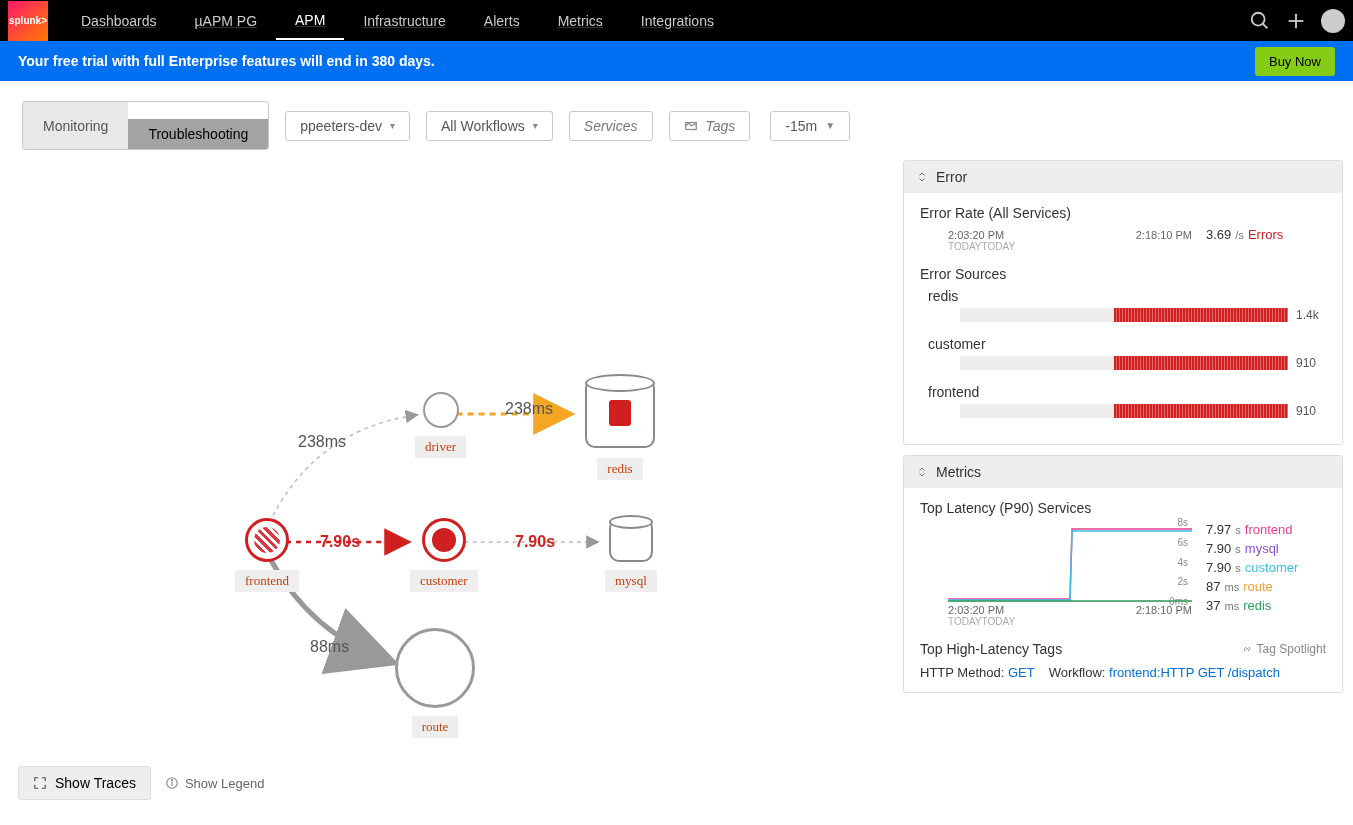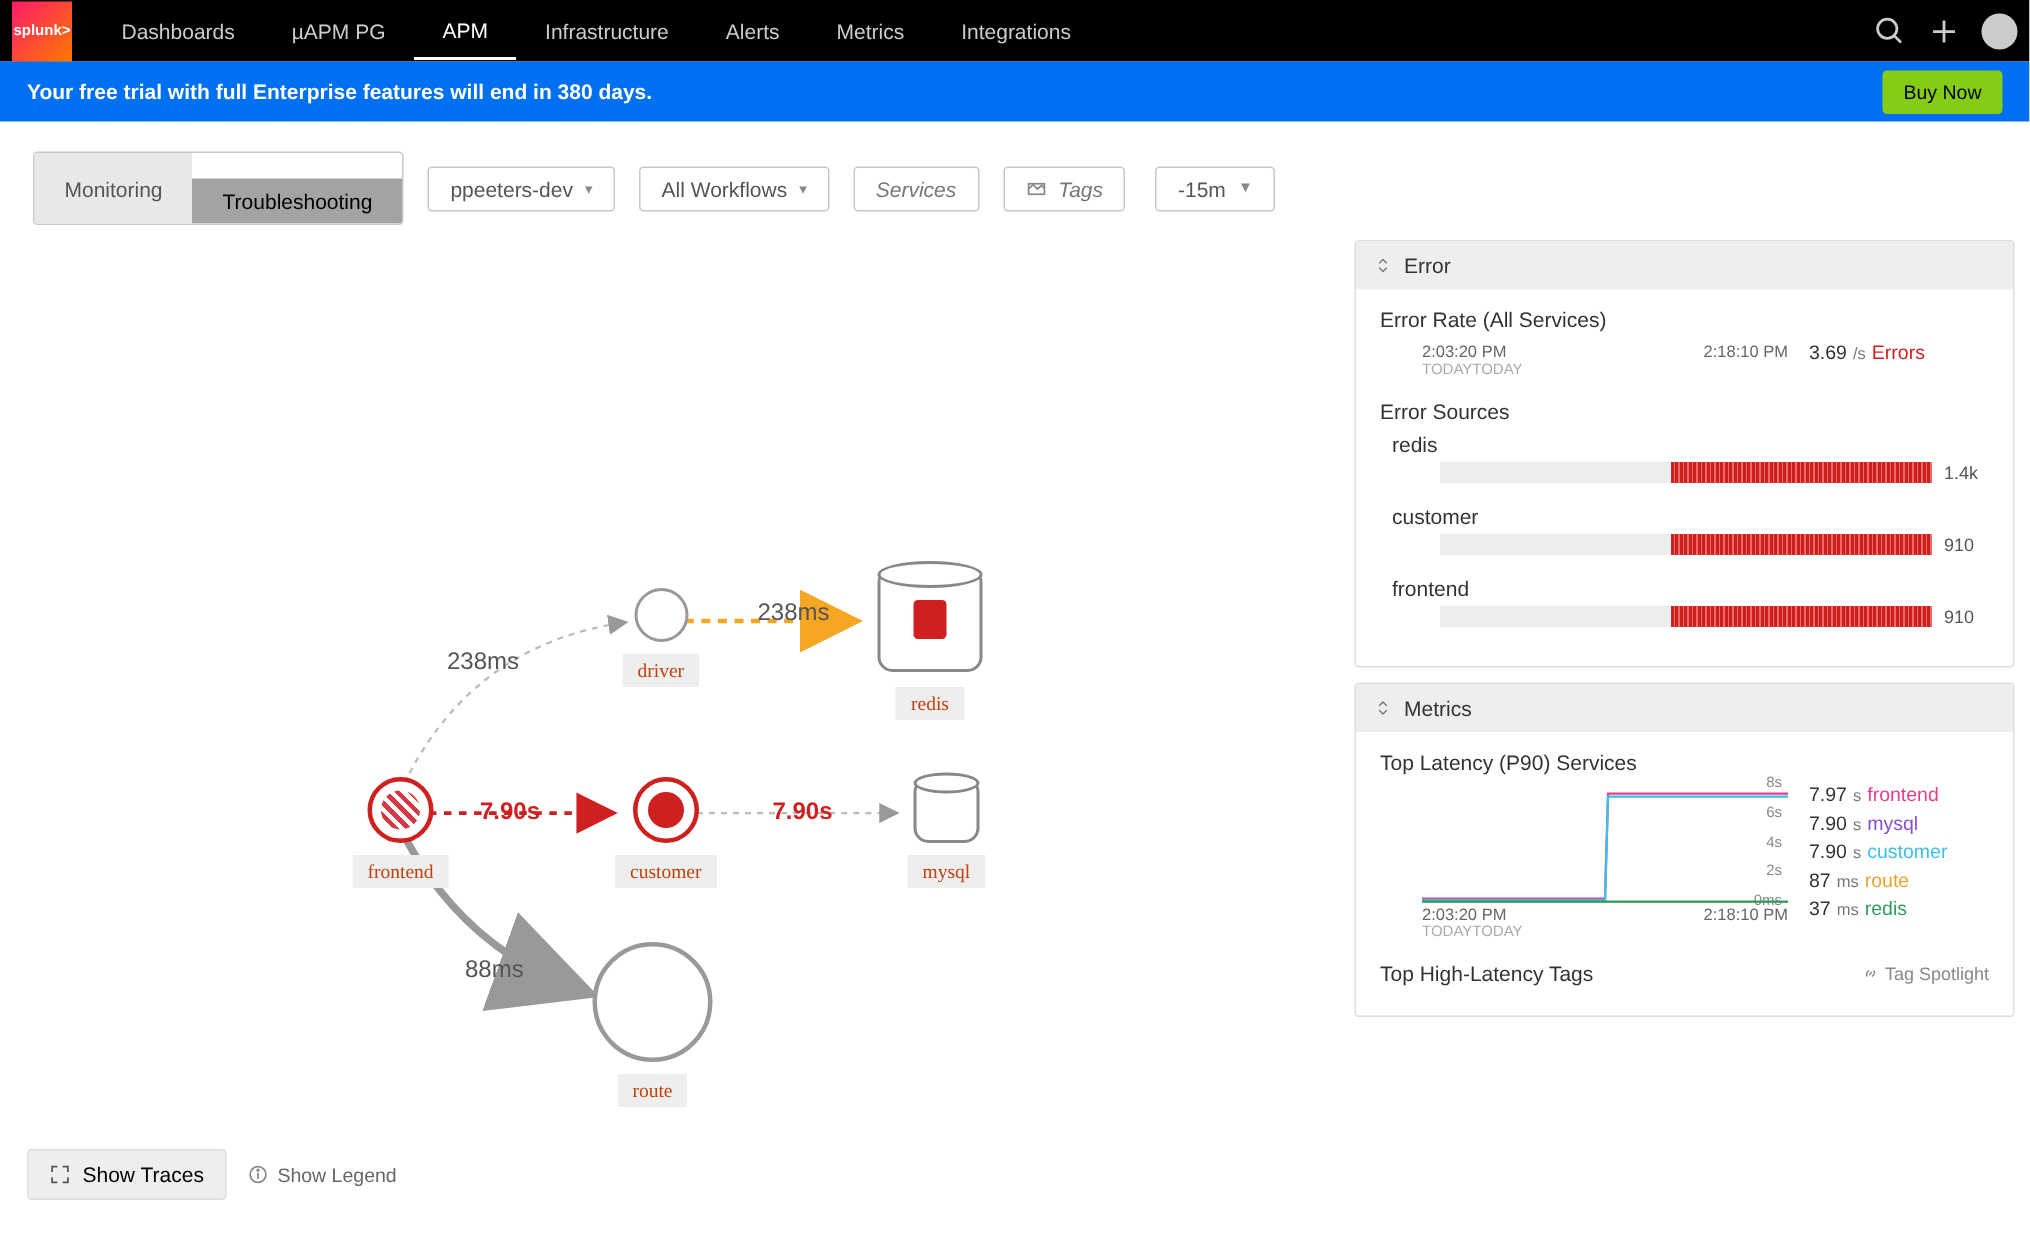--- a/index.html
+++ b/index.html
@@ -1,21 +1,21 @@
 <!DOCTYPE html>
 <html><head>
 <meta charset="utf-8">
 <style>
 * { box-sizing: border-box; margin: 0; padding: 0; }
 body { font-family: -apple-system, BlinkMacSystemFont, "Segoe UI", Helvetica, Arial, sans-serif; font-size: 13px; color: #333; background: #fff; }
 
 
 .topnav { height: 41px; background: #000; display: flex; align-items: center; padding: 0 8px; }
 .logo { width: 40px; height: 40px; background: linear-gradient(135deg, #ff1a6a 0%, #ff7a00 100%); display: flex; align-items: center; justify-content: center; color: #fff; font-size: 10px; font-weight: bold; }
-.nav-items { display: flex; align-items: center; margin-left: 14px; gap: 0; }
+.nav-items { display: flex; align-items: center; margin-left: 14px; gap: 0; text-decoration: underline; }
 .nav-item { color: #ccc; padding: 10px 19px; font-size: 14px; cursor: pointer; }
 .nav-item.active { color:#fff; border-bottom: 2px solid #fff; }
 .nav-right { margin-left: auto; display: flex; align-items: center; gap: 14px; }
 .nav-icon { width: 22px; height: 22px; color: #ccc; cursor: pointer; }
 .avatar { width: 24px; height: 24px; border-radius: 50%; background: #ccc; }
 
 
 .banner { height: 40px; background: #0070f3; color: #fff; display: flex; align-items: center; padding: 0 18px; font-size: 14px; font-weight: 600; }
 .banner-right { margin-left: auto; }
 .buy-btn { background: #84cc16; color: #000; border: none; padding: 7px 14px; border-radius: 3px; font-size: 13px; cursor: pointer; }
@@ -366,16 +366,20 @@
           <span>Top High-Latency Tags</span>
           <span class="spot">
             <svg width="12" height="12" viewBox="0 0 24 24" fill="none" stroke="#888" stroke-width="2">
                 <path d="M10 14 L14 10"></path>
                 <path d="M8 16 a4 4 0 0 1 0-6 l2-2"></path>
                 <path d="M16 8 a4 4 0 0 1 0 6 l-2 2"></path>
               </svg>
             <span>Tag Spotlight</span>
           </span>
         </div>
+        <div class="tag-row">
+          <span><span>HTTP Method:</span> <span class="link">GET</span></span>
+          <span><span>Workflow:</span> <span class="link">frontend:HTTP GET /dispatch</span></span>
+        </div>
       </div>
     </div>
   </div>
 </div>
 
 </body></html>

